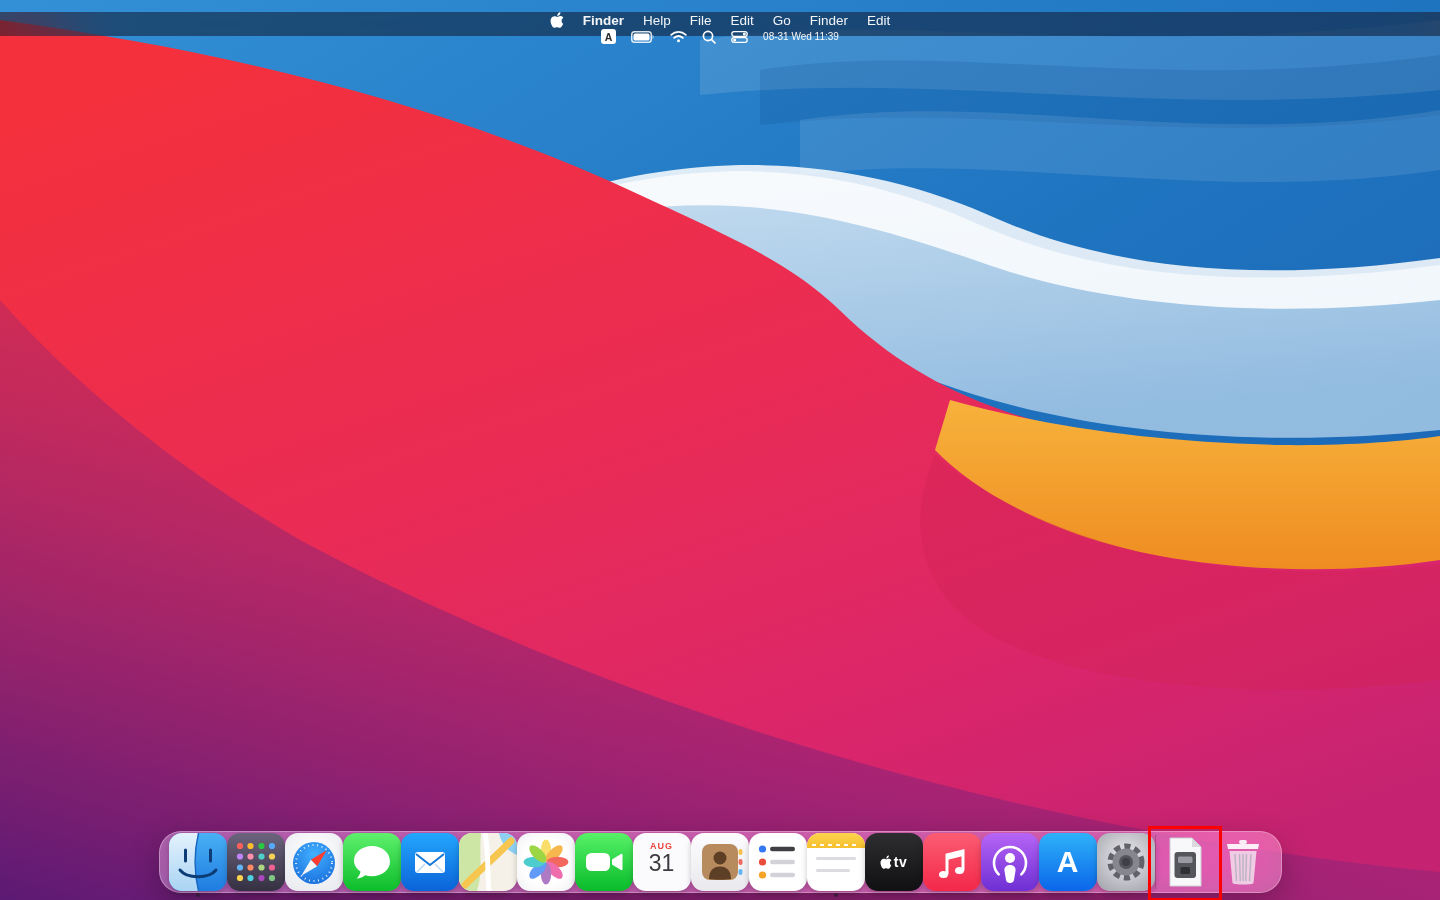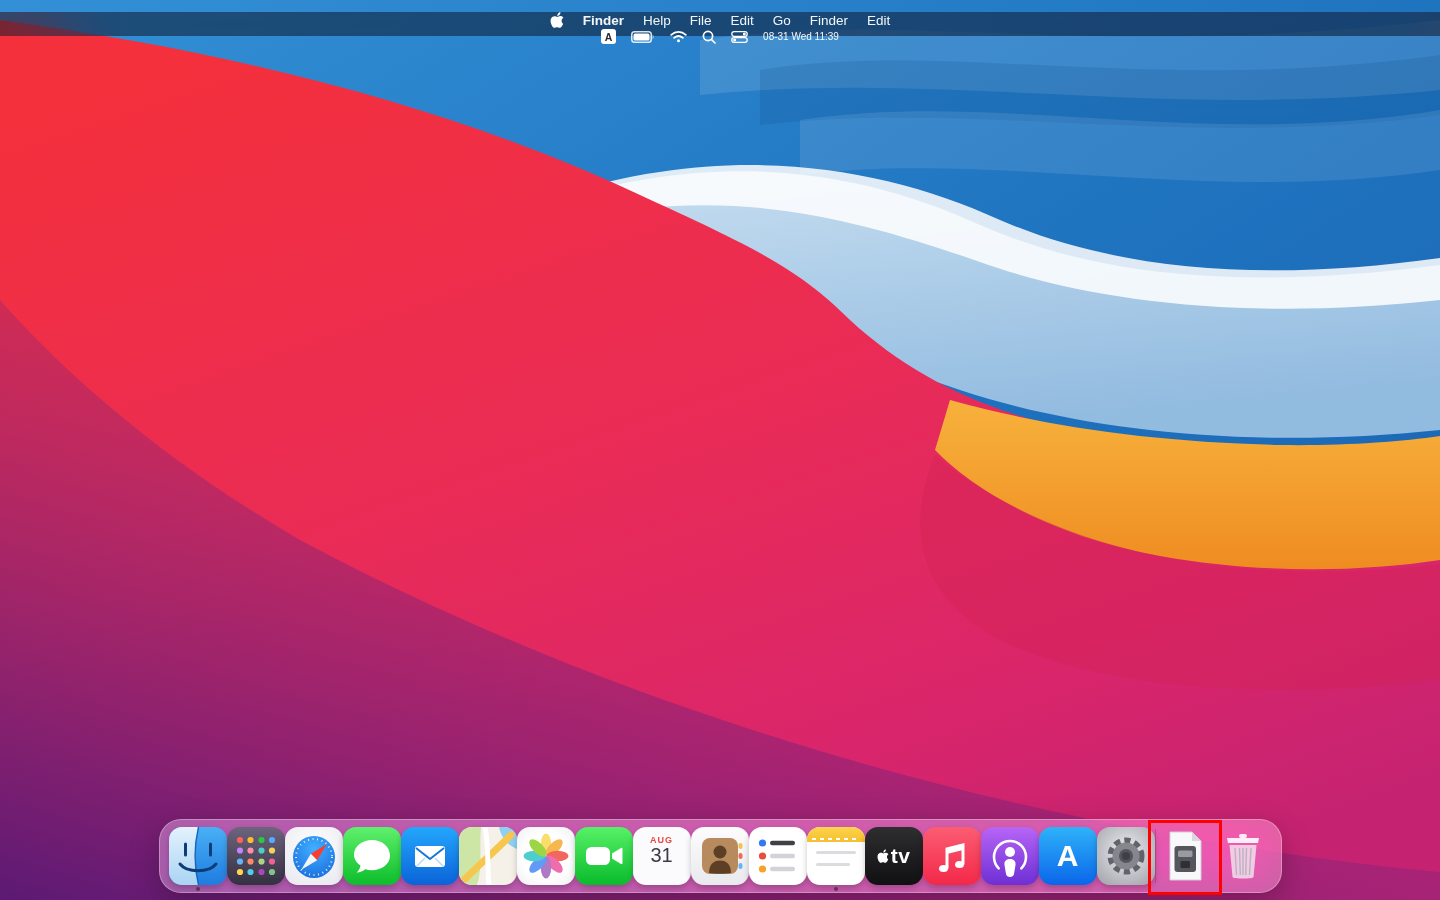--- a/index.html
+++ b/index.html
@@ -23,21 +23,21 @@
   .kb-badge {
     width:15px; height:15px; background:#fff; border-radius:3px; color:#2b2b2d;
     font-size:10.5px; font-weight:700; display:flex; align-items:center; justify-content:center;
   }
   .clock { white-space:nowrap; font-size:10px; }
   .status-ic { display:flex; align-items:center; }
 
   
   .dock-wrap { position:absolute; bottom:7px; left:0; right:0; display:flex; justify-content:center; z-index:20; }
   .dock {
-    display:flex; align-items:center; padding:7px 9px;
+    display:flex; align-items:center; padding:1px 9px;
     background:rgba(246,246,250,0.32); border:1px solid rgba(255,255,255,0.3);
     border-radius:22px; backdrop-filter:blur(28px) saturate(170%);
     box-shadow:0 10px 30px rgba(0,0,0,0.25);
   }
   .dock-item { position:relative; width:58px; height:58px; }
   .icon {
     width:58px; height:58px; border-radius:13px; position:relative; overflow:hidden;
     box-shadow:0 3px 6px rgba(0,0,0,0.22);
   }
   .icon.noframe { border-radius:0; overflow:visible; box-shadow:none; background:none; }
@@ -59,22 +59,22 @@
   .ic-contacts { background:linear-gradient(180deg,#fdfdfe,#e9e9ee); }
   .ic-reminders{ background:#ffffff; }
   .ic-notes    { background:#ffffff; }
   .ic-tv       { background:linear-gradient(180deg,#2e2e31,#101012); display:flex; align-items:center; justify-content:center; gap:2px; }
   .ic-music    { background:linear-gradient(180deg,#fb5d73,#f32849); }
   .ic-podcasts { background:linear-gradient(180deg,#b765f6,#6e2fd4); }
   .ic-appstore { background:linear-gradient(180deg,#2eb2f9,#0b66ea); display:flex; align-items:center; justify-content:center; }
   .ic-settings { background:radial-gradient(circle at 50% 42%,#ececf0,#9fa0a8); }
 
   .cal-month { margin-top:8px; font-size:9px; font-weight:700; letter-spacing:1px; color:#e8473c; }
-  .cal-day   { font-size:20px; font-weight:300; color:#3c3c40; line-height:1.05; }
-  .tv-label  { color:#fff; font-size:21px; font-weight:700; letter-spacing:0.5px; }
+  .cal-day   { font-size:23px; font-weight:300; color:#3c3c40; line-height:1.05; }
+  .tv-label  { color:#fff; font-size:14px; font-weight:700; letter-spacing:0.5px; }
   .as-letter { color:#fff; font-size:30px; font-weight:600; }
 
   .notes-strip { height:15px; background:linear-gradient(#fcd34d,#f6c02e); position:relative; }
   .notes-dashes{ position:absolute; bottom:2px; left:10%; width:80%; height:2px;
                  background:repeating-linear-gradient(90deg,#fff 0 4px,transparent 4px 8px); }
   .note-line   { height:3px; background:#dcdce0; border-radius:2px; margin:9px 9px 0; }
   .note-line.short { width:60%; }
 
   
   .annotation {

